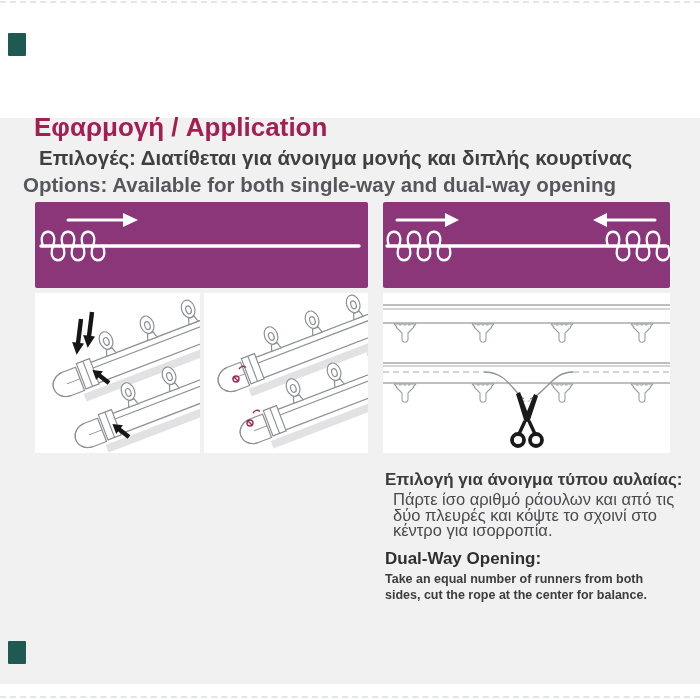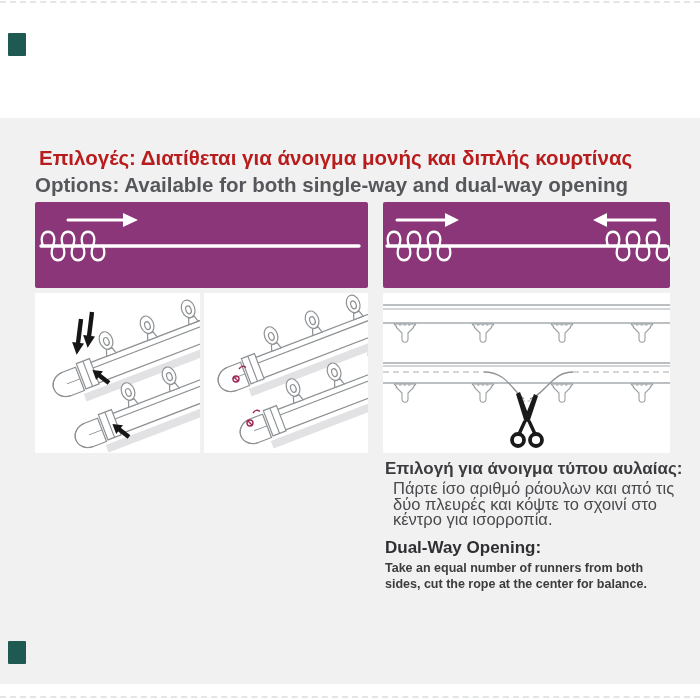--- a/index.html
+++ b/index.html
@@ -5,35 +5,35 @@
   html,body { margin:0; padding:0; background:#ffffff; }
   .stage { position:relative; width:700px; height:700px; background:#ffffff; overflow:hidden;
            font-family:"Liberation Sans", sans-serif; }
   .edge-dash { position:absolute; left:0; width:700px; height:0; border-top:2px dashed #e2e6e8; }
   .edge-dash.top { top:1px; } .edge-dash.bottom { top:696px; }
   .band { position:absolute; left:0; top:118px; width:700px; height:566px; background:#f1f1f2; }
   .nav-sq { position:absolute; left:8px; width:18px; height:23px; background:#1f5a52; border-radius:1px; }
   .nav-sq.top { top:33px; } .nav-sq.bot { top:641px; }
 
   .title { position:absolute; left:34px; top:112px; font-size:26px; font-weight:bold; color:#a31f52; white-space:nowrap; }
-  .sub-el { position:absolute; left:39px; top:146px; font-size:20.5px; font-weight:bold; color:#b91c1c; white-space:nowrap; }
-  .sub-en { position:absolute; left:35px; top:173px; font-size:20.5px; font-weight:bold; color:#56575b; white-space:nowrap; }
+  .sub-el { position:absolute; left:39px; top:146px; font-size:20.5px; font-weight:bold; color:#404040; white-space:nowrap; }
+  .sub-en { position:absolute; left:23px; top:173px; font-size:20.5px; font-weight:bold; color:#56575b; white-space:nowrap; }
 
   .banner { position:absolute; top:202px; height:86px; background:#8a3679; border-radius:2px; }
   .banner.single { left:35px; width:333px; }
   .banner.dual   { left:383px; width:287px; }
   .banner svg { display:block; }
 
   .panel { position:absolute; top:293px; height:160px; background:#ffffff; }
   .p1 { left:35px;  width:165px; }
   .p2 { left:204px; width:164px; }
   .p3 { left:383px; width:287px; }
   .panel svg { display:block; }
 
-  .instr { position:absolute; left:385px; top:460px; width:312px; }
+  .instr { position:absolute; left:385px; top:471px; width:312px; }
   .instr .gh { font-size:17px;  font-weight:bold; color:#3b3b3e; line-height:1.1; margin:0 0 2px 0; }
   .instr .gb { font-size:16.5px; color:#4a4a4e; line-height:0.96; margin:0 0 10px 8px; width:300px; }
   .instr .eh { font-size:17px; font-weight:bold; color:#2f2f32; margin:2px 0 3px 0; }
   .instr .eb { font-size:12.5px; font-weight:bold; color:#3c3c3f; line-height:1.25; width:292px; }
 </style>
 </head>
 <body>
 
 <div class="stage">
 
@@ -75,20 +75,21 @@
     </defs>
   </svg>
 
   <div class="edge-dash top"></div>
   <div class="edge-dash bottom"></div>
   <div class="band"></div>
 
   <div class="nav-sq top"></div>
   <div class="nav-sq bot"></div>
 
+  <div class="title">Εφαρμογή / Application</div>
   <div class="sub-el">Επιλογές: Διατίθεται για άνοιγμα μονής και διπλής κουρτίνας</div>
   <div class="sub-en">Options: Available for both single-way and dual-way opening</div>
 
   <div class="banner single">
     <svg width="333" height="86" viewBox="0 0 333 86">
       <g stroke="#ffffff" fill="none" stroke-linecap="round">
         <g>
           <line x1="33" y1="18" x2="88" y2="18" stroke-width="3"></line>
           <path d="M88,11 L103,18 L88,25 z" fill="#ffffff" stroke="none"></path>
         </g>

